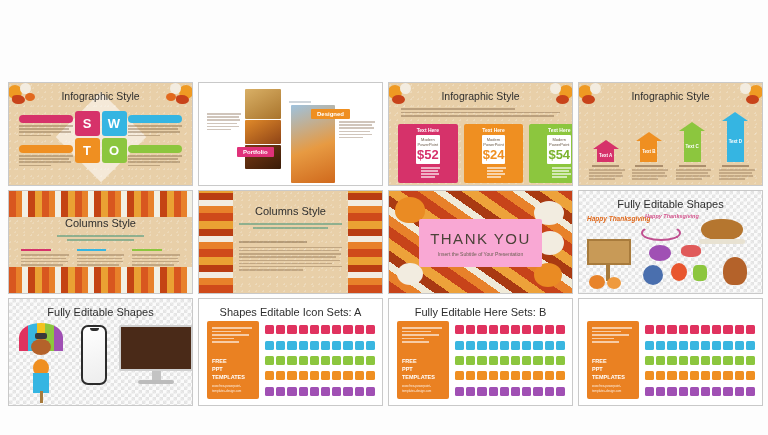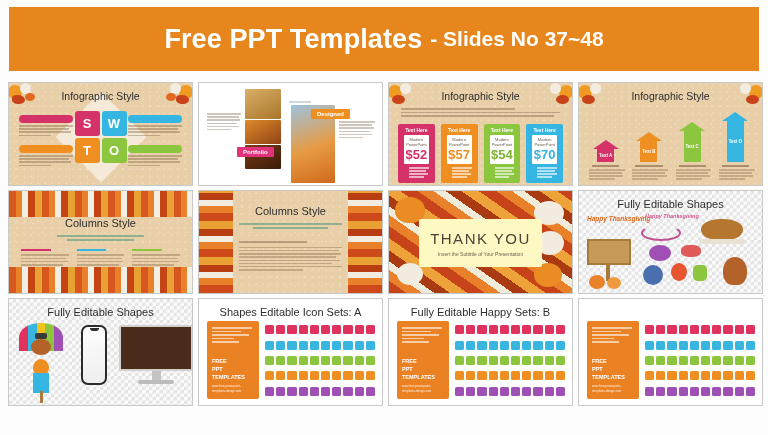--- a/index.html
+++ b/index.html
@@ -85,21 +85,21 @@
   
   .photo { position: absolute; border-radius: 1px; }
   .badge {
     position: absolute; color: #fff; font-size: 6px; font-weight: bold;
     padding: 2px 6px; border-radius: 1px; z-index: 5; white-space: nowrap;
   }
   .txtlines span { display: block; height: 1.5px; background: rgba(120,90,60,.35); margin-bottom: 1.7px; }
 
   
   .price-row { position: absolute; left: 9px; right: 9px; top: 41px; display: flex; gap: 6px; z-index: 4; }
-  .price-card { flex: 1; border-radius: 2px; padding: 3px 6px 4px; text-align: center; }
+  .price-card { flex: 1; border-radius: 2px; padding: 3px 18px 4px; text-align: center; }
   .pc-head { color: #fff; font-size: 5px; font-weight: bold; margin-bottom: 2px; }
   .pc-inner { background: #fff; border-radius: 1px; padding: 2px 1px 3px; }
   .pc-sub { font-size: 4px; color: #6b5a48; margin-bottom: 1px; }
   .pc-amt { font-size: 13px; font-weight: bold; line-height: 1; }
   .pc-body { margin-top: 3px; }
   .pc-body span { display: block; height: 1.5px; background: rgba(255,255,255,.62); margin: 0 5px 1.6px; }
   .price-caption { position: absolute; left: 12px; right: 12px; top: 25px; z-index: 4; }
   .price-caption span { display: block; height: 1.6px; background: rgba(120,90,60,.4); margin-bottom: 2px; }
 
   
@@ -124,21 +124,21 @@
   .col-cols { position: absolute; left: 12px; right: 12px; top: 46px; display: flex; gap: 8px; z-index: 4; }
   .col-one { flex: 1; }
   .col-h { height: 2.4px; width: 62%; margin-bottom: 3px; }
   .col-one span.ln { display: block; height: 1.5px; background: rgba(120,90,60,.35); margin-bottom: 1.8px; }
 
   
   .ty-frame { position: absolute; inset: 0; background:
     repeating-linear-gradient(35deg,#c7431a 0 10px,#e8812a 10px 19px,#f0ead8 19px 26px,#a93a12 26px 35px,#eda23a 35px 45px); }
   .ty-inner {
     position: absolute; left: 30px; right: 30px; top: 28px; bottom: 26px;
-    background: #fef9c3; border-radius: 2px;
+    background: #f9a8d4; border-radius: 2px;
     display: flex; flex-direction: column; align-items: center; justify-content: center; z-index: 5;
   }
   .ty-title { font-size: 15px; color: #4a4238; letter-spacing: 1.5px; }
   .ty-sub { font-size: 5px; color: #6b6054; margin-top: 4px; }
 
   
   .shapes-area { position: absolute; inset: 20px 4px 2px; z-index: 4; }
   .clip { position: absolute; }
   .script-txt { position: absolute; font-size: 6.5px; font-style: italic; font-weight: bold; }
 
@@ -164,24 +164,20 @@
     display: grid; grid-template-rows: repeat(5, 1fr); gap: 2px;
   }
   .icon-line { display: grid; grid-template-columns: repeat(10, 1fr); gap: 2px; align-items: center; }
   .ic { width: 100%; height: 9px; border-radius: 1.5px; }
 </style>
 </head>
 <body>
 
 <div class="page">
 
-  <div class="banner">
-    <span class="banner-title">Free PPT Templates</span>
-    <span class="banner-sub">- Slides No 37~48</span>
-  </div>
 
   <div class="grid">
 
     <div class="row r1">
 
       <div class="slide">
         <div class="beige"></div>
         <div class="floral tl">
           <div class="bloom" style="left:2px;top:4px;width:14px;height:14px;background:#ef9a23;"></div>
           <div class="bloom" style="left:14px;top:2px;width:11px;height:11px;background:#f3ece0;"></div>
@@ -298,21 +294,21 @@
                 <span style="width:80%"></span>
                 <span style="width:70%"></span>
                 <span style="width:78%"></span>
                 <span style="width:60%"></span>
               </div>
           </div>
           <div class="price-card" style="background:#ef8f21">
             <div class="pc-head">Text Here</div>
             <div class="pc-inner">
               <div class="pc-sub">Modern PowerPoint</div>
-              <div class="pc-amt" style="color:#ef8f21">$57</div>
+              <div class="pc-amt" style="color:#ef8f21">$24</div>
             </div>
             <div class="pc-body">
                 <span style="width:80%"></span>
                 <span style="width:70%"></span>
                 <span style="width:78%"></span>
                 <span style="width:60%"></span>
               </div>
           </div>
           <div class="price-card" style="background:#8cc63e">
             <div class="pc-head">Text Here</div>
@@ -606,21 +602,21 @@
               <i class="ic" style="background:#a050b4"></i>
               <i class="ic" style="background:#a050b4"></i>
               <i class="ic" style="background:#a050b4"></i>
               <i class="ic" style="background:#a050b4"></i>
           </div>
         </div>
       </div>
 
       <div class="slide">
         <div class="whitebg"></div>
-        <div class="s-title big">Fully Editable Happy Sets: B</div>
+        <div class="s-title big">Fully Editable Here Sets: B</div>
         <div class="iconset-panel">
           <div class="meta">
             <span style="width:96%"></span>
               <span style="width:70%"></span>
               <span style="width:88%"></span>
               <span style="width:52%"></span>
               <span style="width:64%"></span>
           </div>
           <div class="iconset-brand">
             <div>FREE</div>

